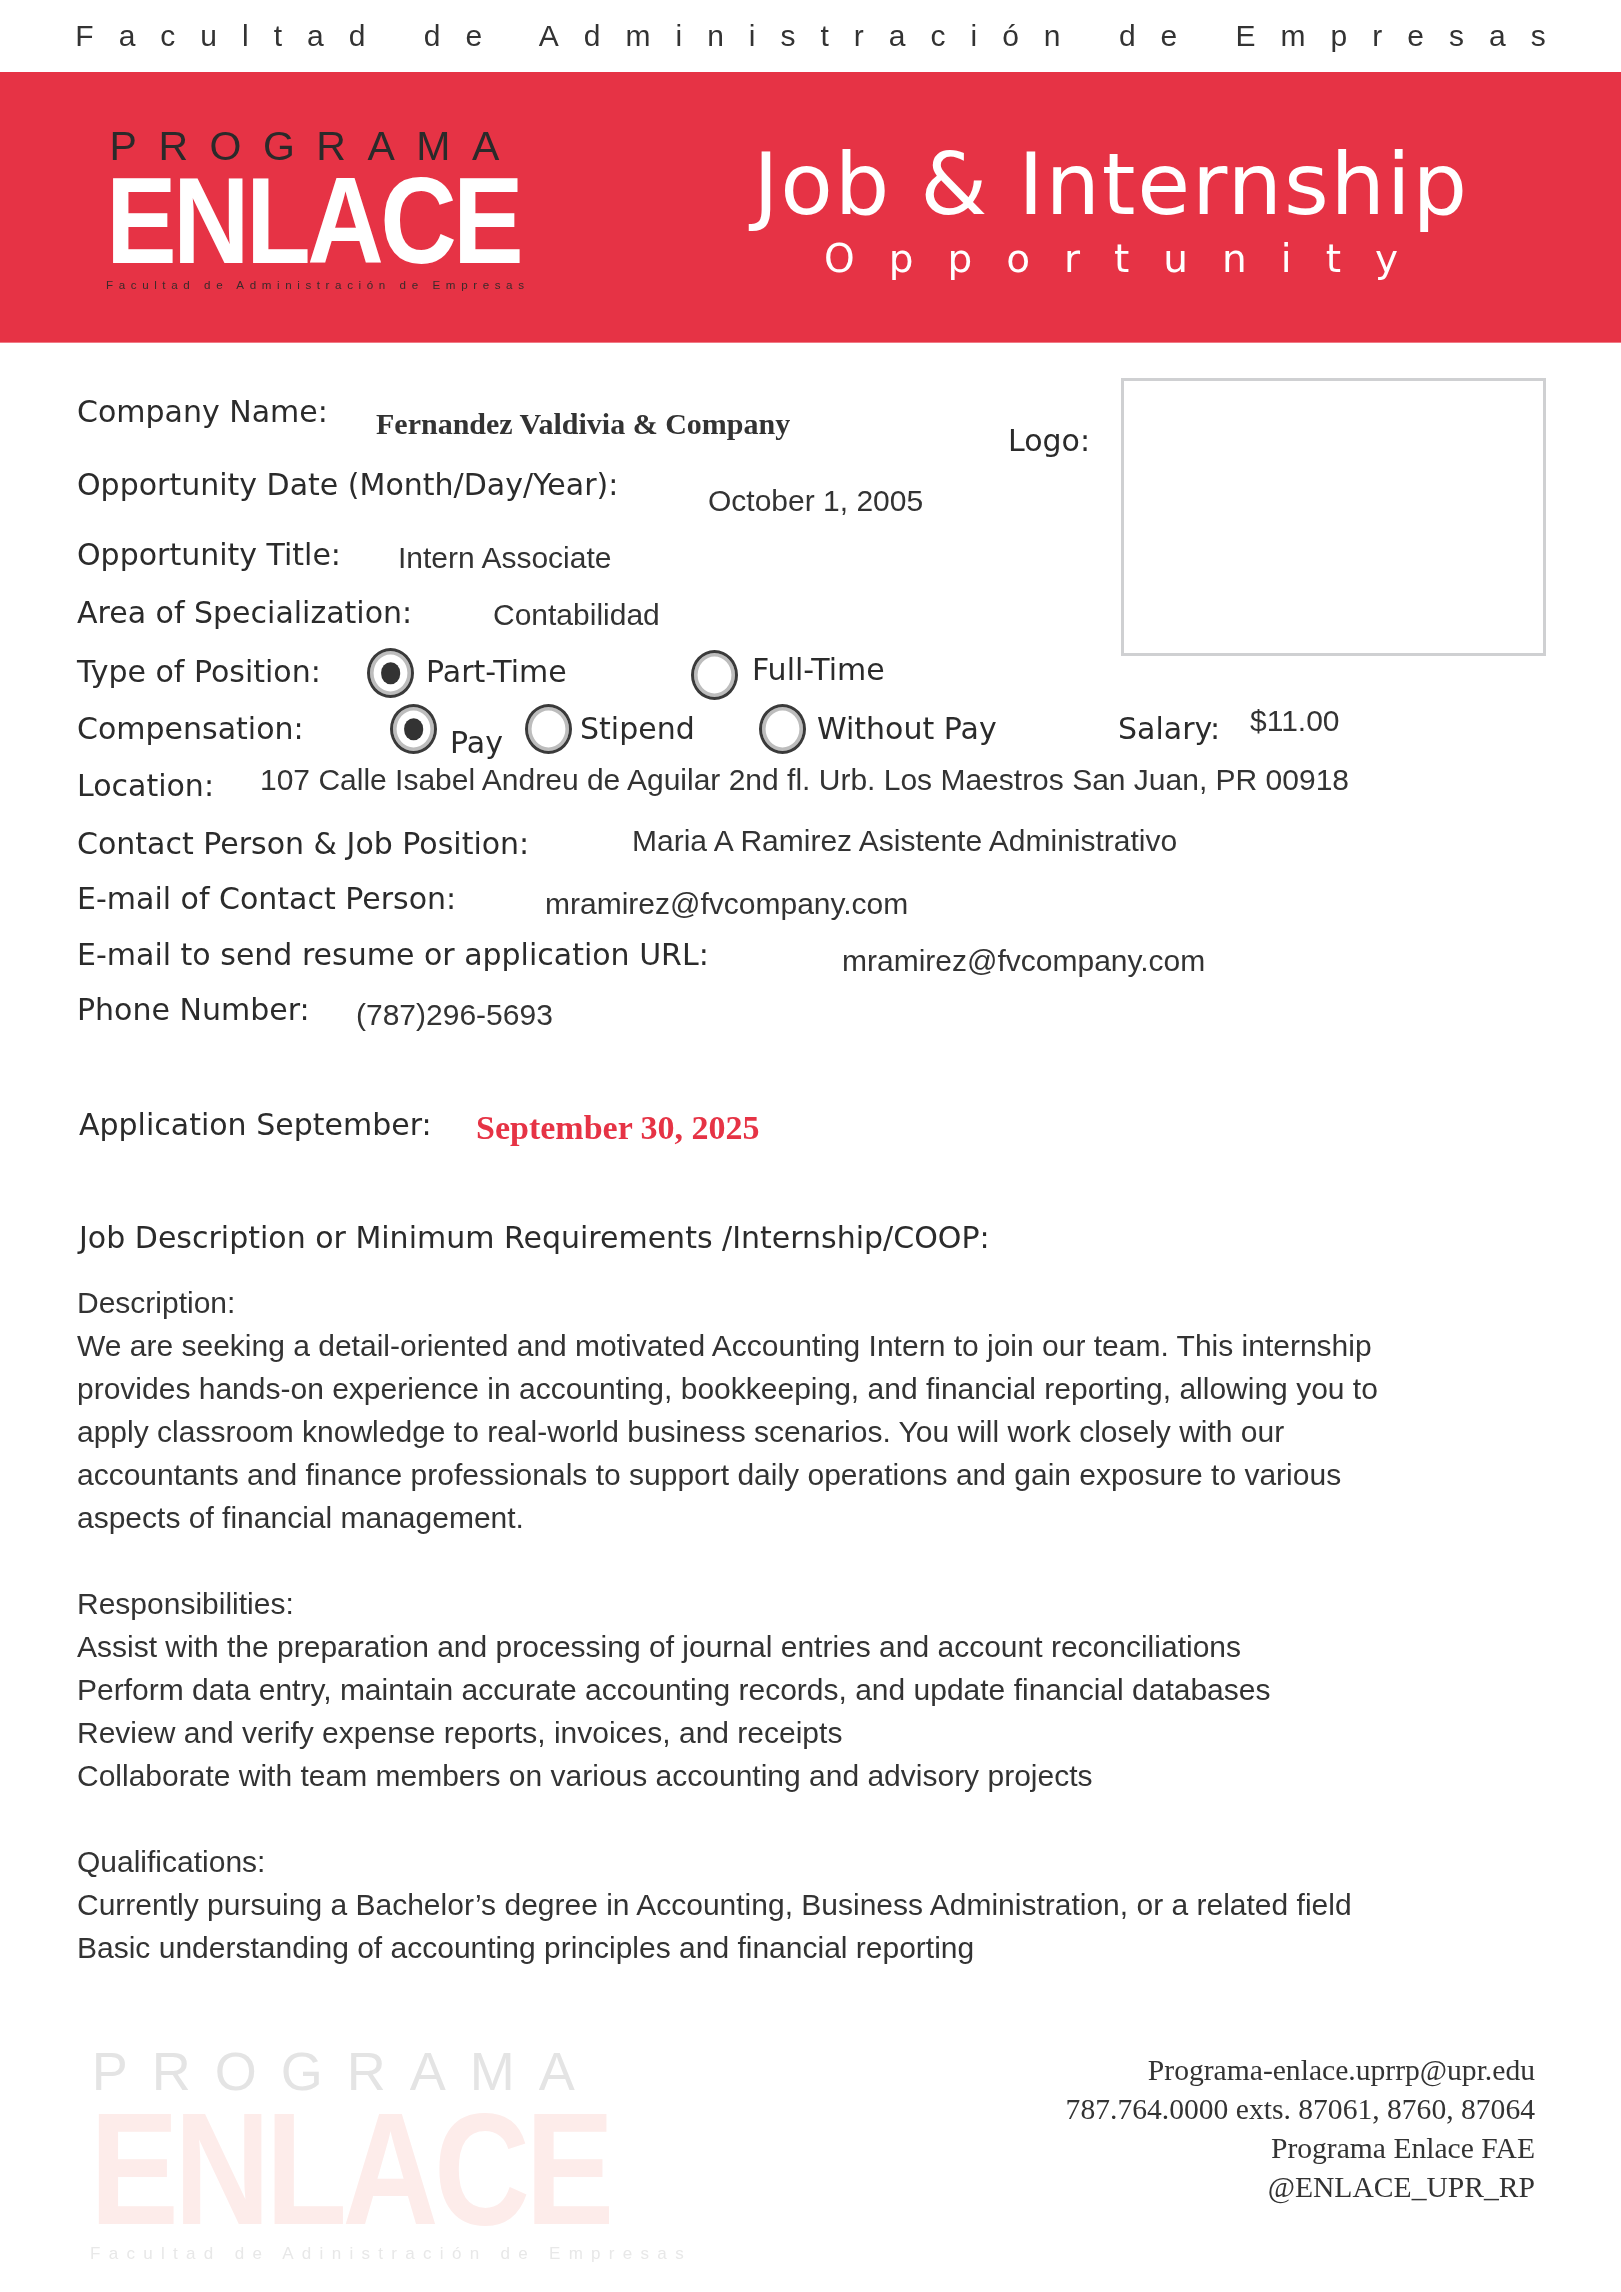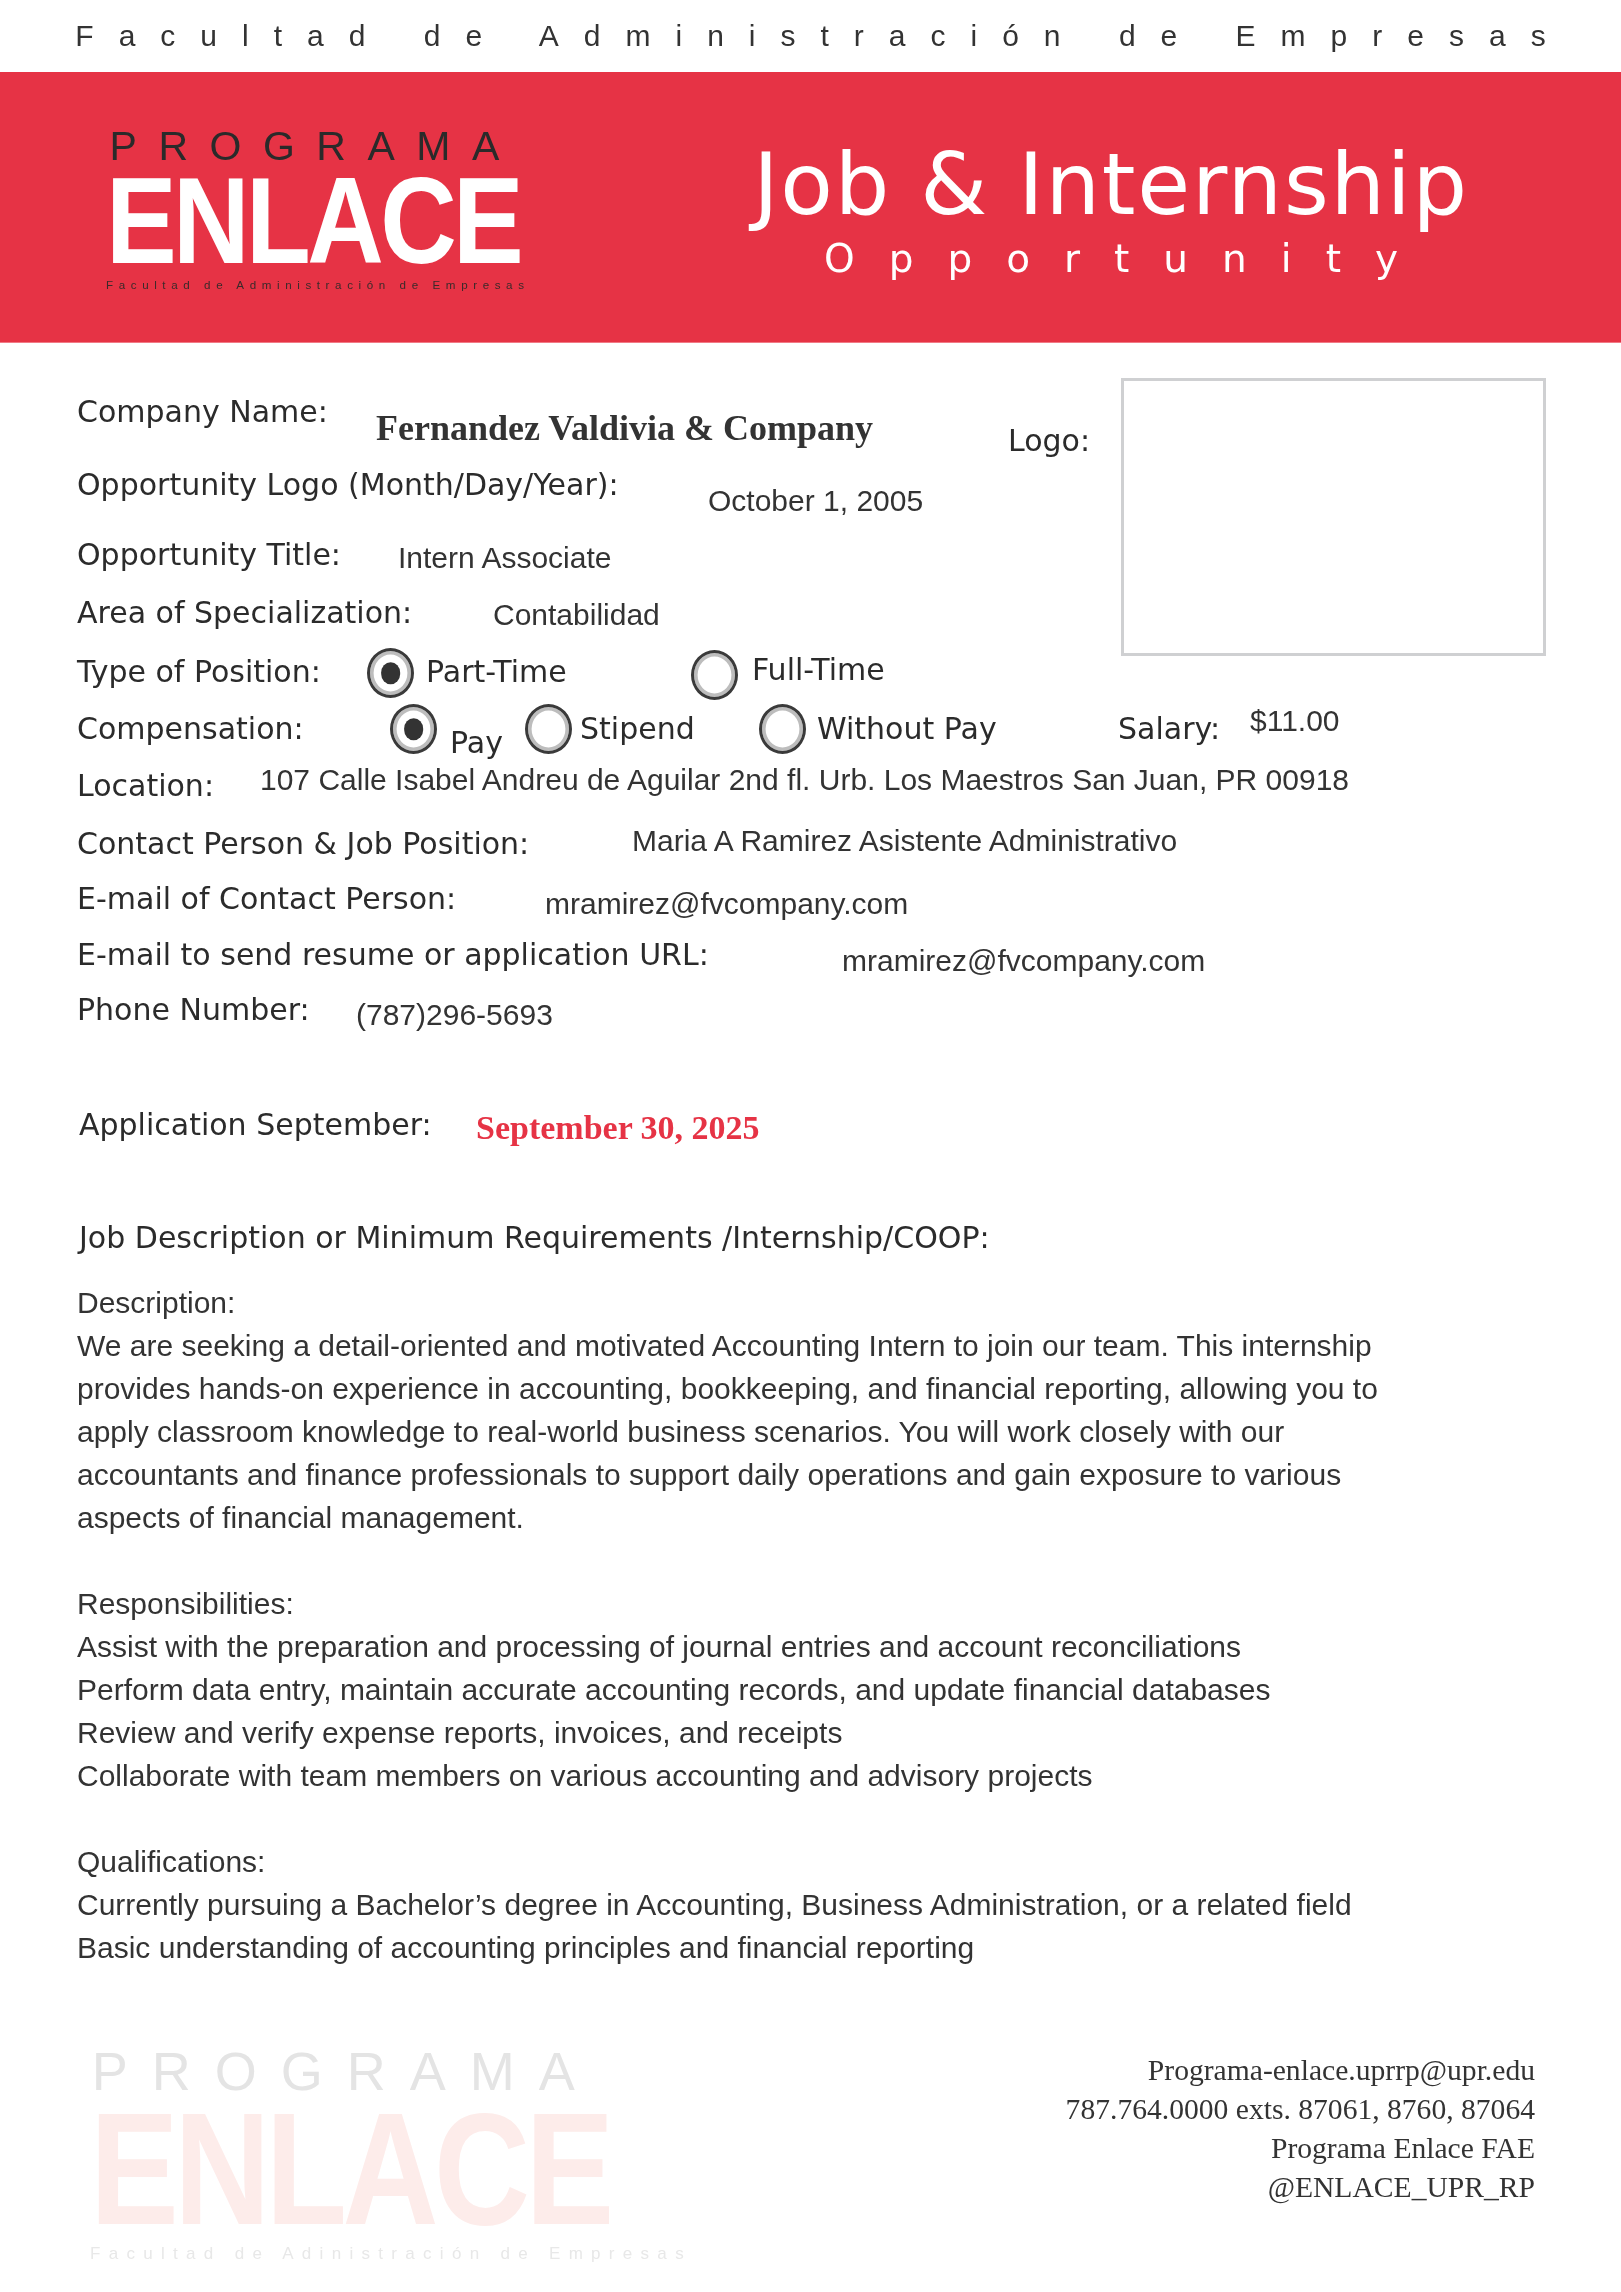--- a/index.html
+++ b/index.html
@@ -45,21 +45,21 @@
   }
 
   .label {
     position: absolute; font-family: "DejaVu Sans", sans-serif; font-size: 30px; color: #2b2b2b;
     white-space: nowrap;
   }
   .value {
     position: absolute; font-family: "Liberation Sans", sans-serif; font-size: 30px; color: #333;
     white-space: nowrap;
   }
-  .value.serif-bold { font-family: "Liberation Serif", serif; font-weight: bold; font-size: 36px; color: #333; }
+  .value.serif-bold { font-family: "Liberation Serif", serif; font-weight: bold; font-size: 30px; color: #333; }
   .value.deadline { font-family: "Liberation Serif", serif; font-weight: bold; font-size: 34px; color: #e63345; }
 
   .logo-box {
     position: absolute; left: 1121px; top: 378px; width: 425px; height: 278px;
     border: 3.6px solid #cfd0d2; background: #fff;
   }
 
   .radio {
     position: absolute; width: 47px; height: 50px; border-radius: 50%;
     border: 3.6px solid #3a3a3a; background: #fff;
@@ -122,21 +122,21 @@
     <span class="sub">Opportunity</span>
   </div>
 </div>
 
 <div class="label" style="left:77px; top:394px;">Company Name:</div>
 <div class="value serif-bold" style="left:376px; top:407px;">Fernandez Valdivia &amp; Company</div>
 
 <div class="label" style="left:1008px; top:423px;">Logo:</div>
 <div class="logo-box"></div>
 
-<div class="label" style="left:77px; top:467px;">Opportunity Logo (Month/Day/Year):</div>
+<div class="label" style="left:77px; top:467px;">Opportunity Date (Month/Day/Year):</div>
 <div class="value" style="left:708px; top:484px;">October 1, 2005</div>
 
 <div class="label" style="left:77px; top:537px;">Opportunity Title:</div>
 <div class="value" style="left:398px; top:541px;">Intern Associate</div>
 
 <div class="label" style="left:77px; top:595px;">Area of Specialization:</div>
 <div class="value" style="left:493px; top:598px;">Contabilidad</div>
 
 <div class="label" style="left:77px; top:654px;">Type of Position:</div>
 <div class="radio" style="left:367px; top:648px;">

